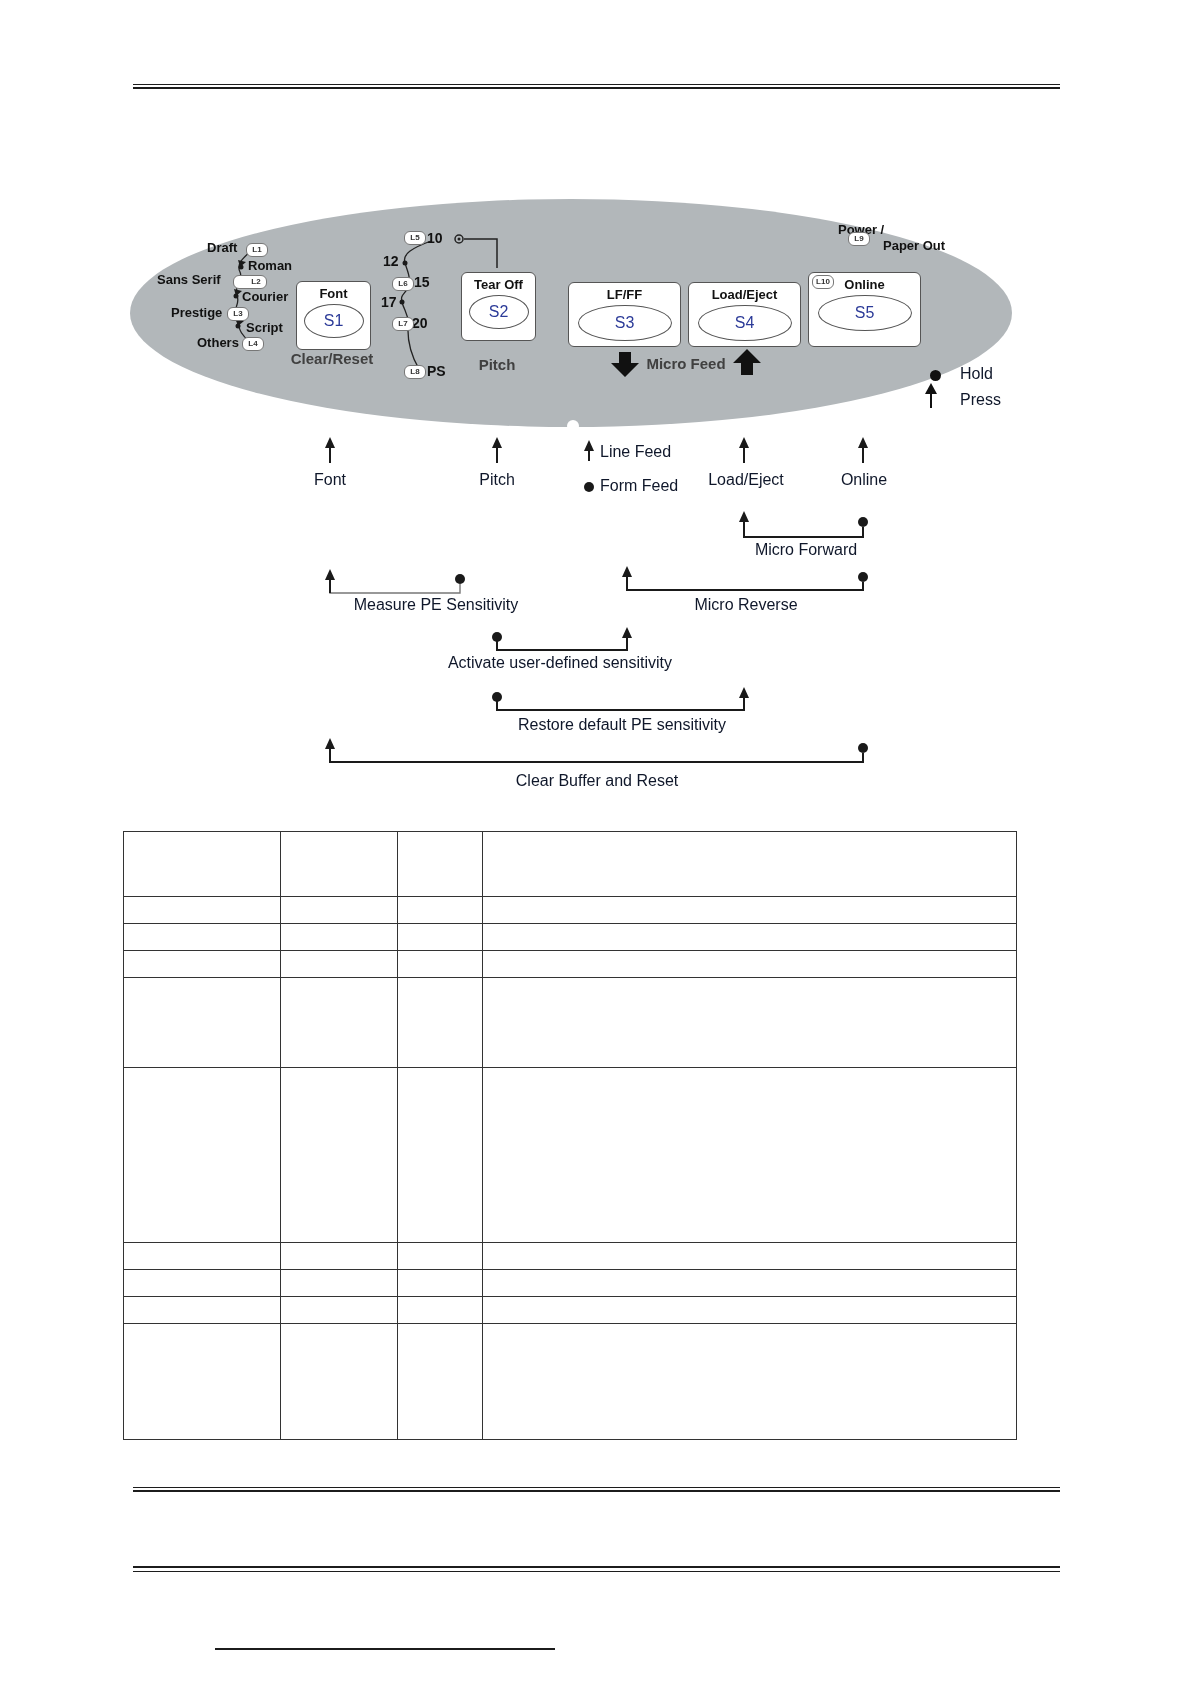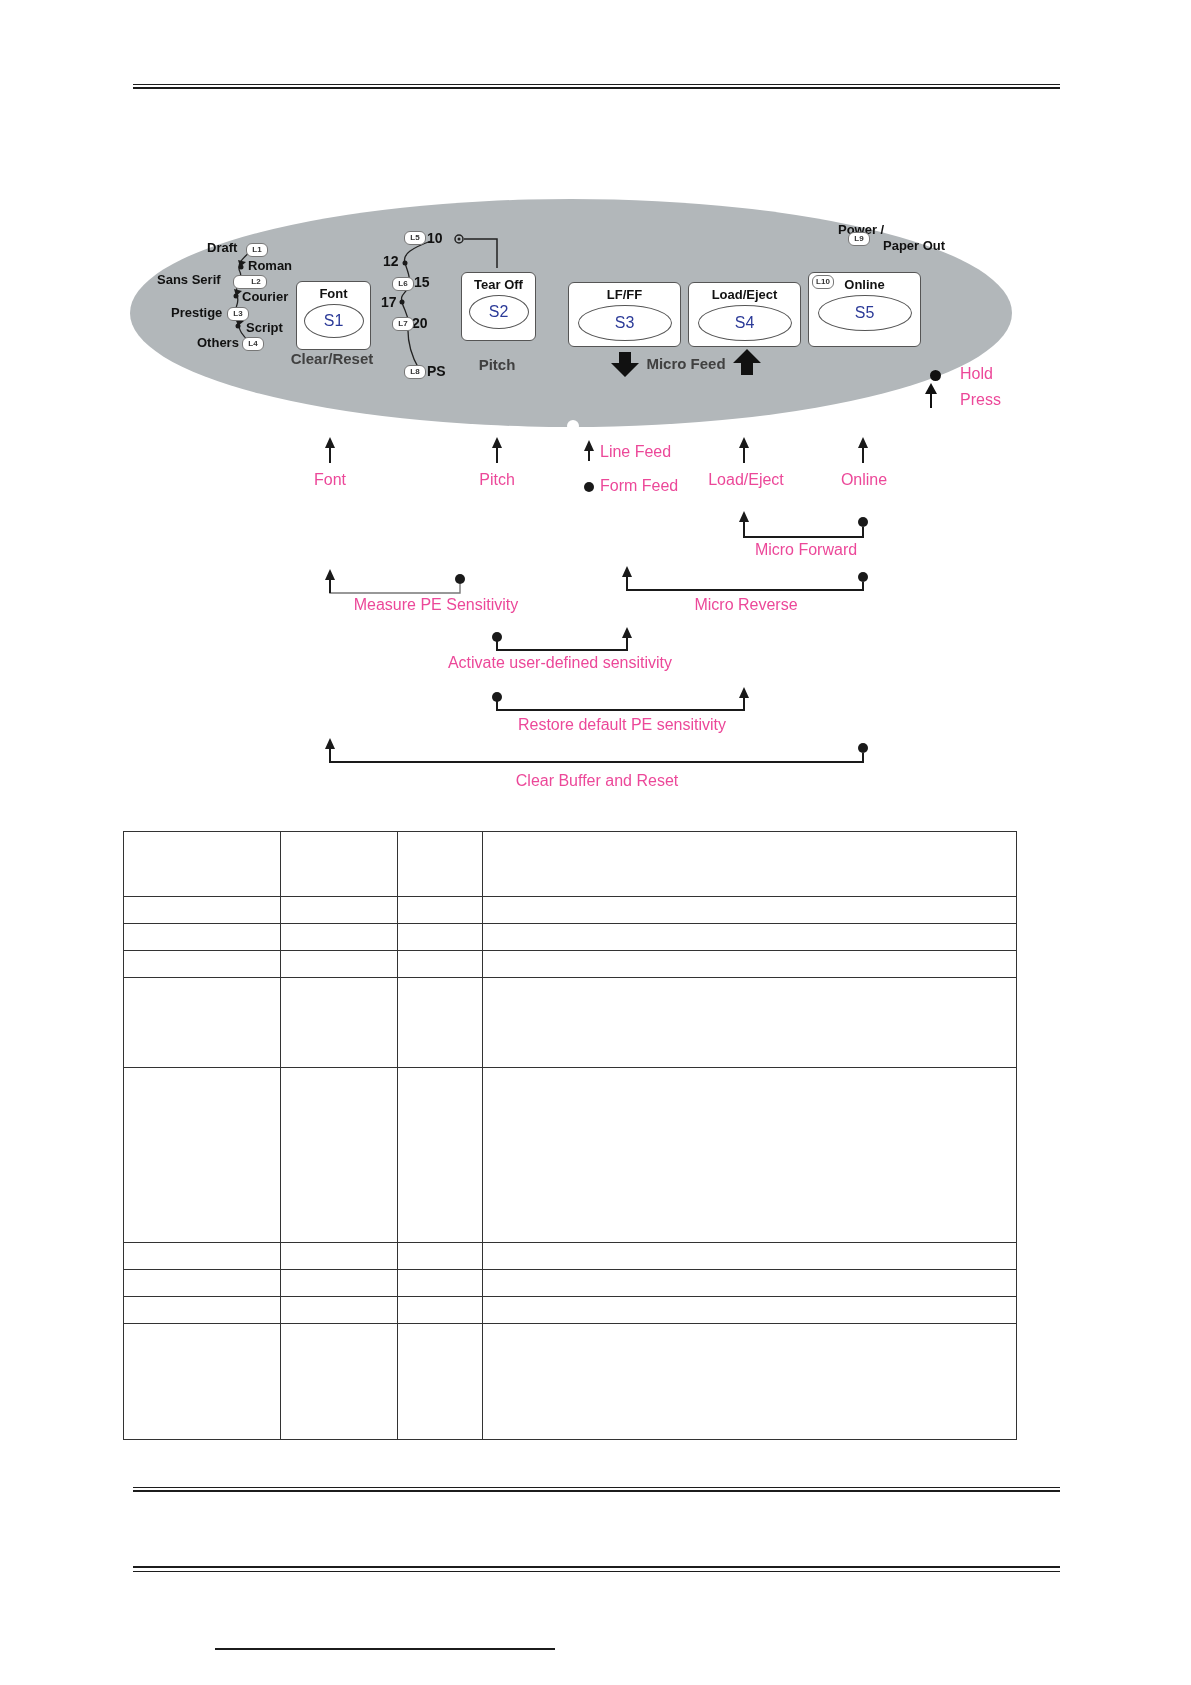--- a/index.html
+++ b/index.html
@@ -14,21 +14,21 @@
   .pitch-num{font-size:14px;}
   .btn-box{position:absolute;background:#fff;border:1px solid #555;border-radius:6px;
            display:flex;flex-direction:column;align-items:center;z-index:2;}
   .btn-top{font-size:13px;font-weight:bold;color:#111;margin-top:4px;white-space:nowrap;}
   .btn-oval{border:1px solid #555;border-radius:50%;display:flex;align-items:center;
             justify-content:center;color:#2b3a98;font-size:16px;margin-top:3px;background:#fff;}
   .oval-sm{width:58px;height:32px;}
   .oval-lg{width:92px;height:34px;}
   .sub-label{position:absolute;transform:translateX(-50%);font-size:15px;font-weight:bold;
              color:#404040;white-space:nowrap;z-index:2;}
-  .blue-label{position:absolute;font-size:16px;color:#ec4899;white-space:nowrap;z-index:2;}
+  .blue-label{position:absolute;font-size:16px;color:#0f172a;white-space:nowrap;z-index:2;}
   .center{transform:translateX(-50%);}
   .legend-dot{position:absolute;width:11px;height:11px;border-radius:50%;background:#111;z-index:2;}
   table.spec{position:absolute;left:123px;top:831px;width:893px;border-collapse:collapse;
              table-layout:fixed;z-index:2;}
   table.spec td{border:1px solid #333;padding:0;}
   tr.h66 td{height:64px;} tr.h28 td{height:26px;} tr.h91 td{height:89px;}
   tr.h176 td{height:174px;} tr.h117 td{height:115px;}
 </style>
 </head>
 <body>

